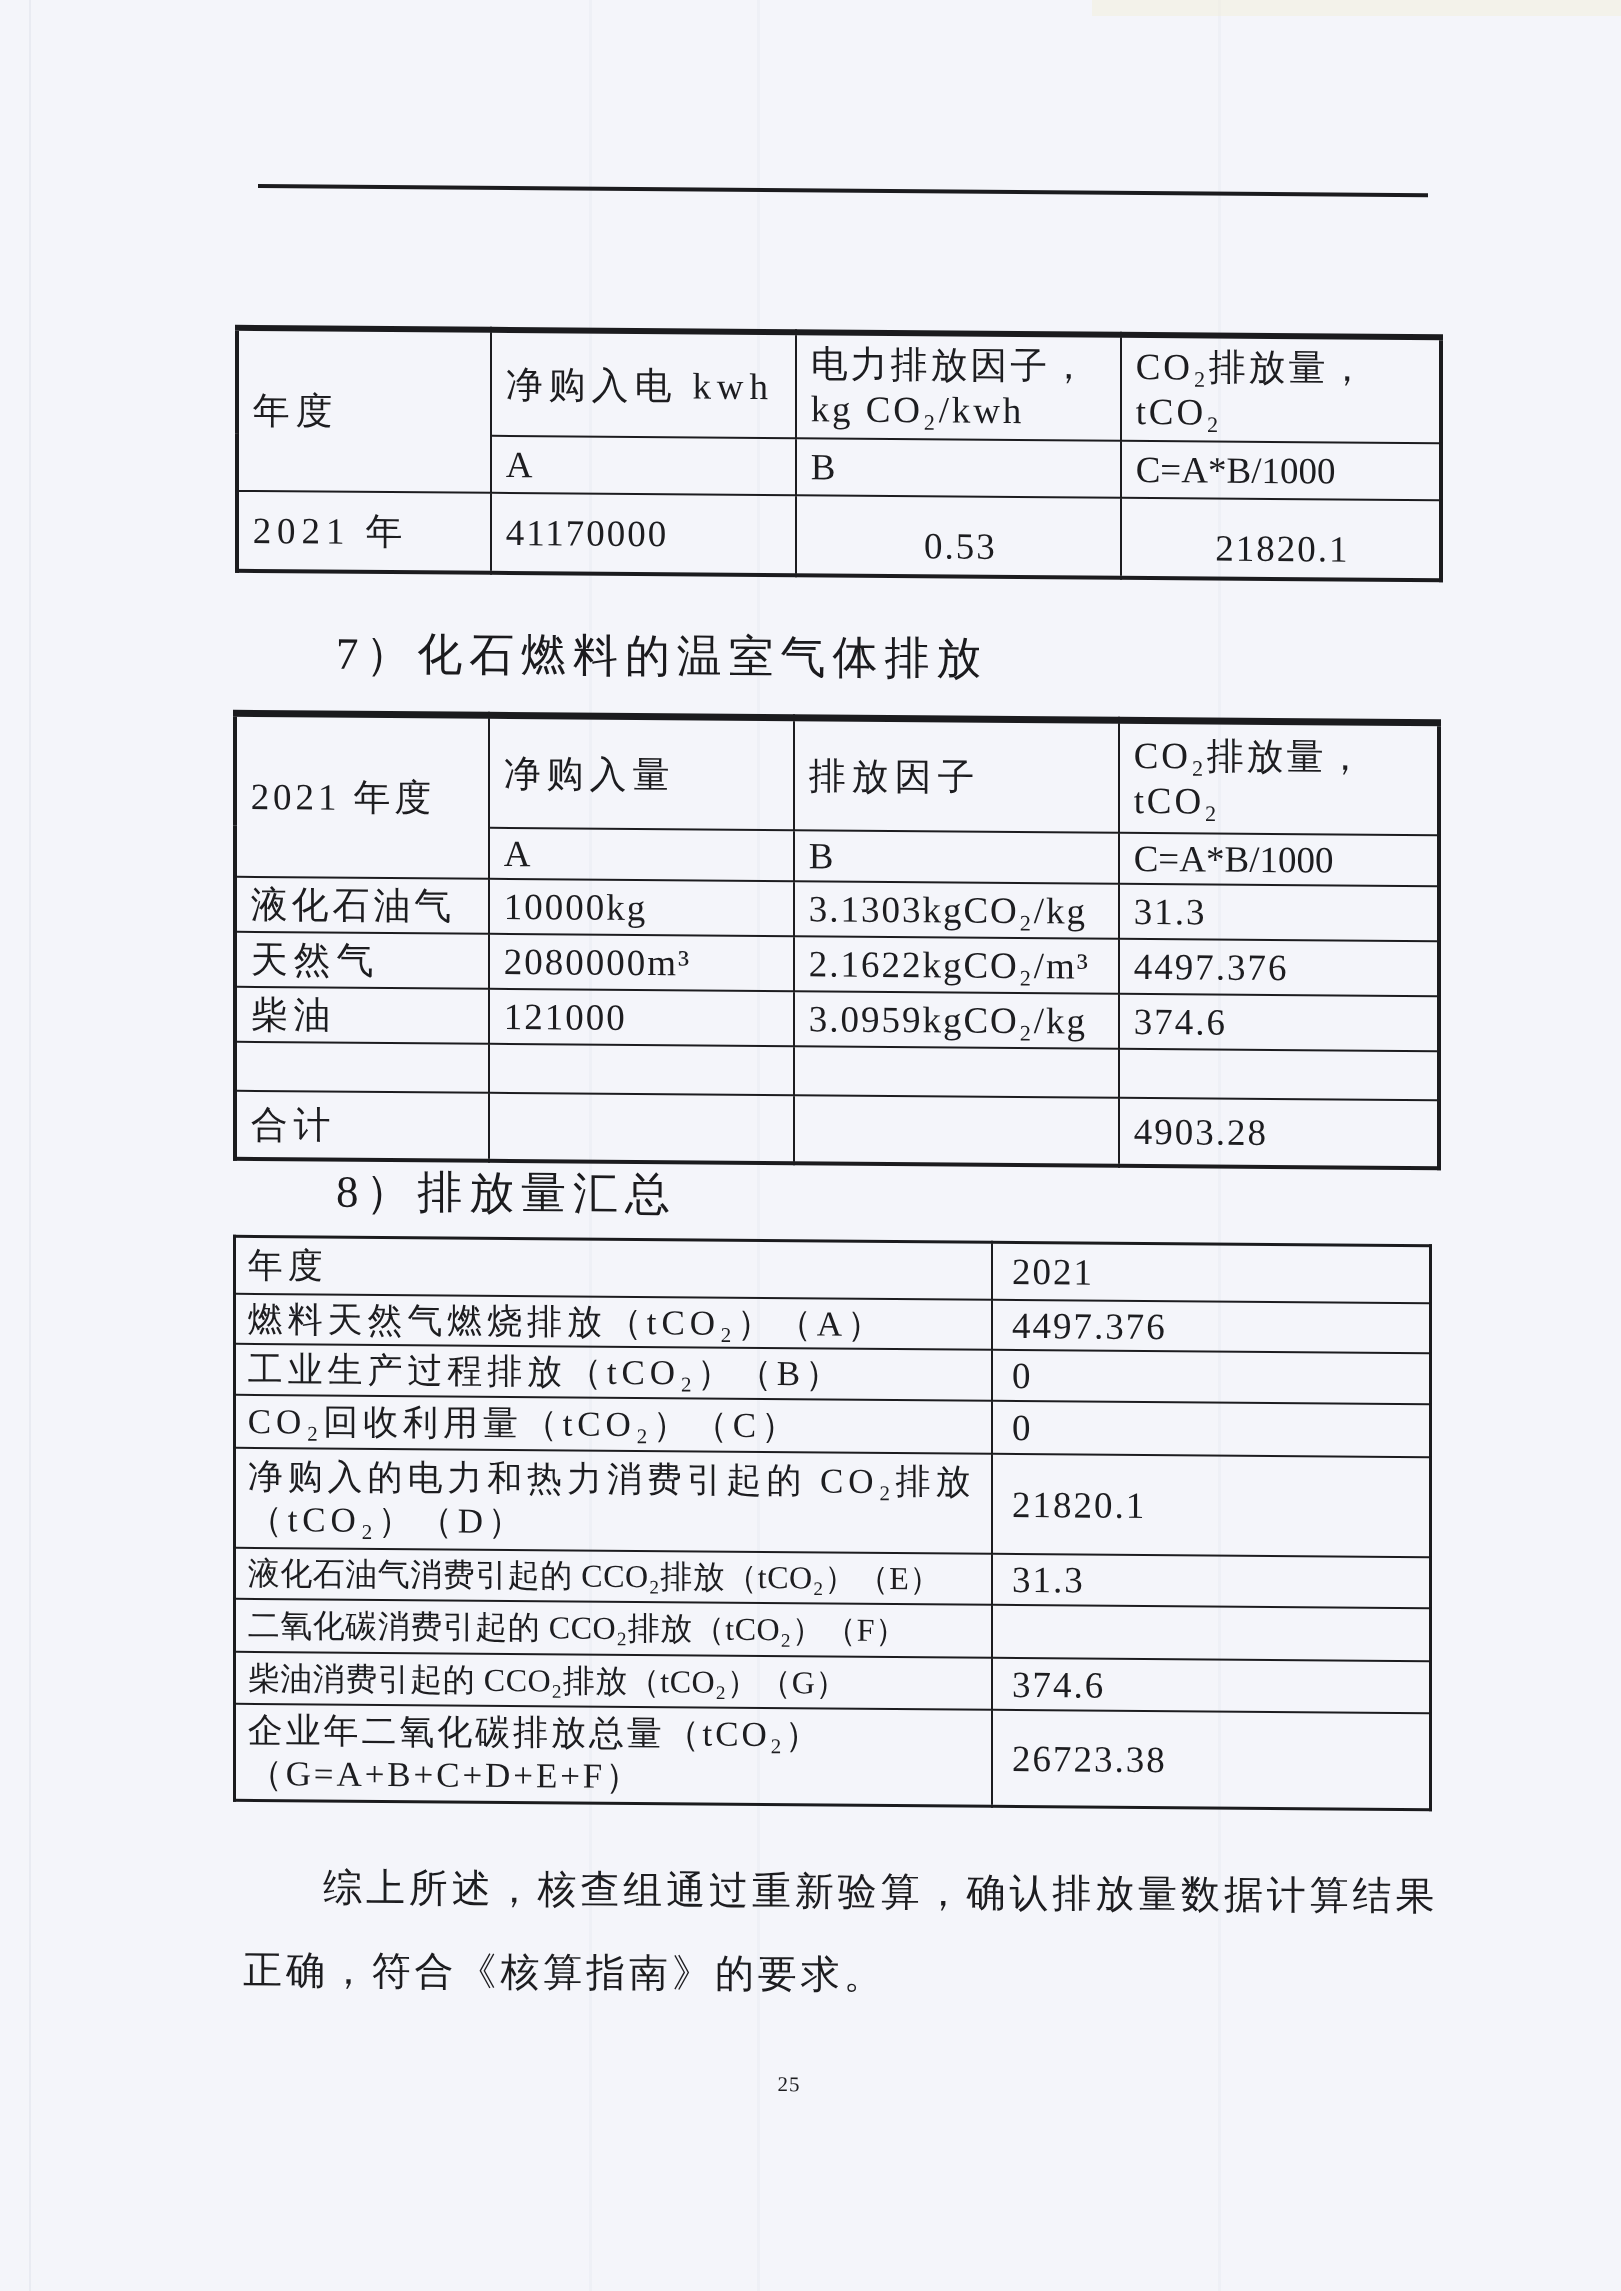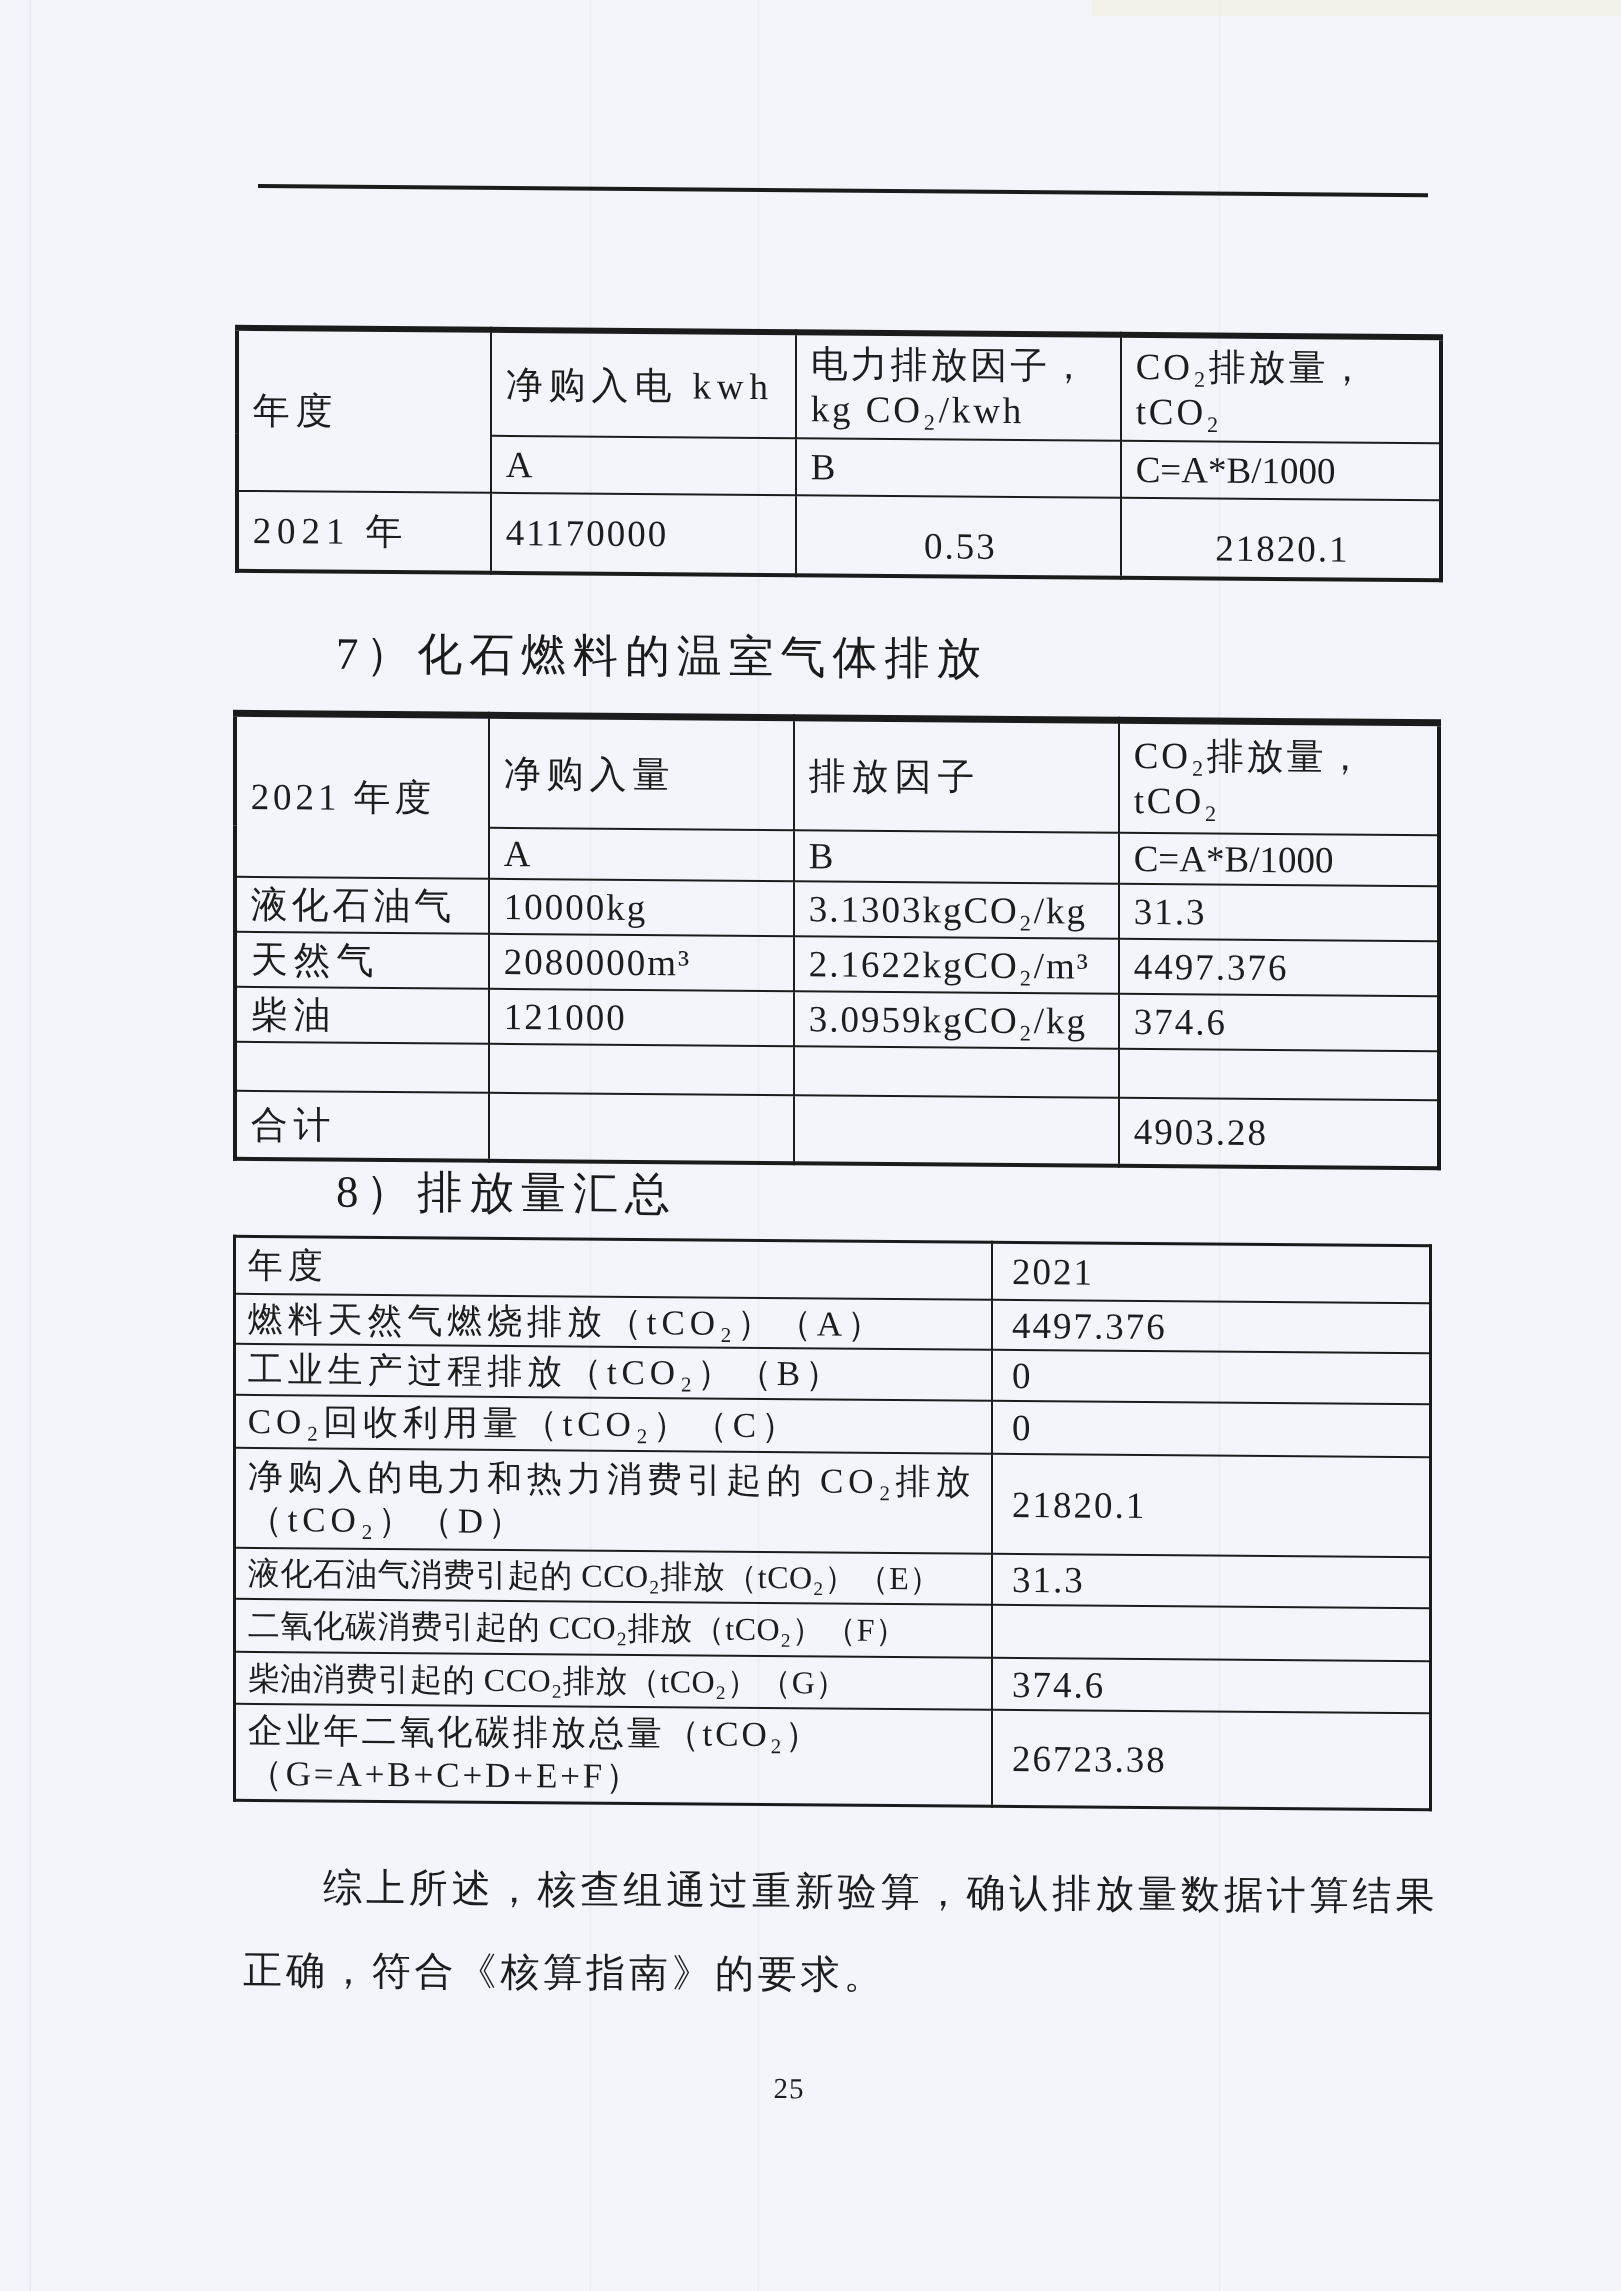--- a/index.html
+++ b/index.html
@@ -57,21 +57,21 @@
 
   .heading{position:absolute;font-size:45px;letter-spacing:6.9px;color:#1b1b1e;white-space:nowrap;}
   .h7{left:336px;top:621px;}
   .h8{left:336px;top:1159px;}
 
   .closing{position:absolute;font-size:39px;letter-spacing:3.9px;white-space:nowrap;color:#1d1d20;}
   .cl1{left:323px;top:1858px;}
   .cl2{left:243px;top:1941px;}
 
   .page-number{position:absolute;left:745px;top:2066px;width:88px;text-align:center;
-               font-size:29px;letter-spacing:1px;}
+               font-size:21px;letter-spacing:1px;}
 </style>
 </head>
 <body>
 
 <div class="page">
   <div class="scan-edge"></div>
   <div class="streak st1"></div>
   <div class="streak st2"></div>
   <div class="streak st3"></div>
   <div class="tint"></div>

